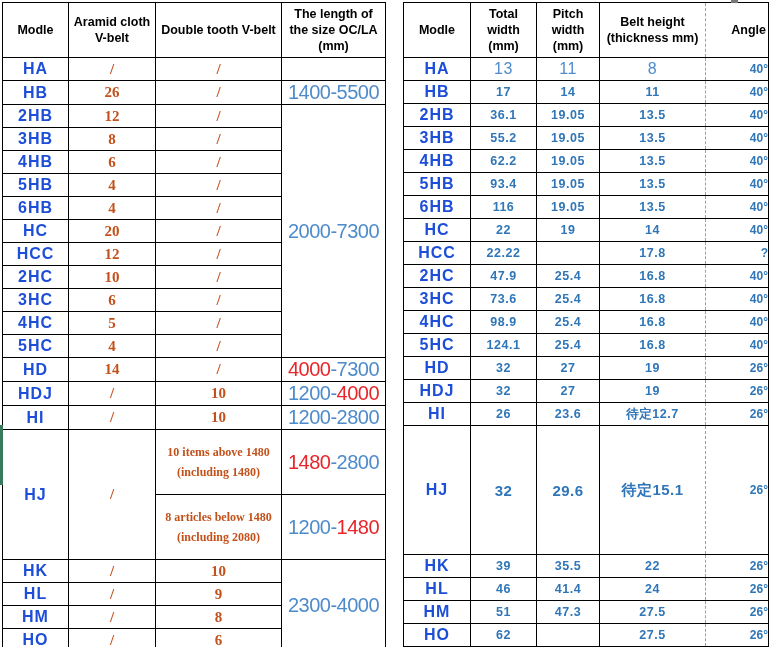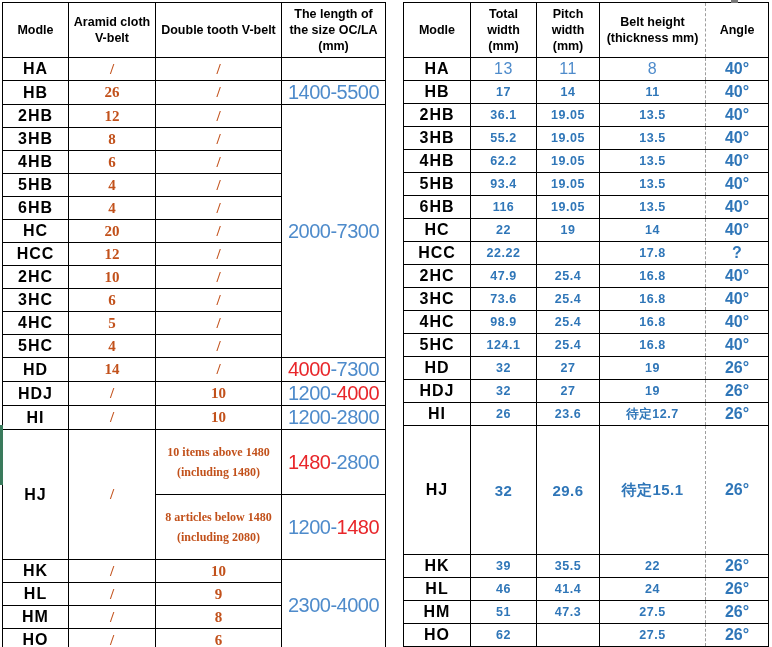--- a/index.html
+++ b/index.html
@@ -17,33 +17,33 @@
   table{border-collapse:collapse;table-layout:fixed;position:absolute;top:2px;background:#fff;}
   #left-table{left:2px;width:383px;}
   #right-table{left:403px;width:365px;}
   th,td{border:1px solid var(--border);padding:0;text-align:center;vertical-align:middle;
         overflow:hidden;background:#fff;}
   tr{height:23px;}
   tr.hdr{height:55px;}
   tr.sub{height:65px;}
   tr.tall{height:129px;}
   th{font-size:12.5px;font-weight:bold;color:#000;line-height:1.3;padding:0 2px;}
-  td.model{font-size:16px;font-weight:600;color:#000000;letter-spacing:1px;}
+  td.model{font-size:16px;font-weight:600;color:#1d4ed8;letter-spacing:1px;}
   td.orange{font-family:"Liberation Serif", serif;font-weight:bold;font-size:15px;color:var(--orange);}
   td.note{font-family:"Liberation Serif", serif;font-weight:bold;font-size:12px;color:var(--orange);
           line-height:20px;padding:0 5px;}
   td.range{font-size:20px;letter-spacing:-0.5px;color:var(--blue-light);}
   td.val{font-size:12.5px;font-weight:bold;color:var(--blue-bold);letter-spacing:0.5px;}
   td.big{font-size:16px;font-weight:normal;color:var(--blue-light);letter-spacing:0.5px;text-align:center;}
   td.mid{font-size:15px;font-weight:bold;color:var(--blue-bold);letter-spacing:0.5px;}
-  td.angle{font-size:16px;font-weight:bold;color:var(--blue-bold);}
+  td.angle{font-size:12px;font-weight:bold;color:var(--blue-bold);}
   .c-blue{color:var(--blue-light);}
   .c-red{color:var(--red);}
   
-  #right-table th:last-child, #right-table td:last-child{border-left:1px dashed var(--dash);}
+  #right-table th:last-child, #right-table td:last-child{border-left:1px dashed var(--dash);text-align:right;}
   #right-table th:nth-last-child(2), #right-table td:nth-last-child(2){border-right:1px dashed var(--dash);}
   #selection-edge{position:absolute;left:0;top:425px;width:3px;height:60px;background:var(--green);}
   #crop-artifact{position:absolute;left:731px;top:0;width:7px;height:3px;background:#777;}
 </style>
 </head>
 <body>
 
 <div id="app">
   <table id="left-table">
       <colgroup>

